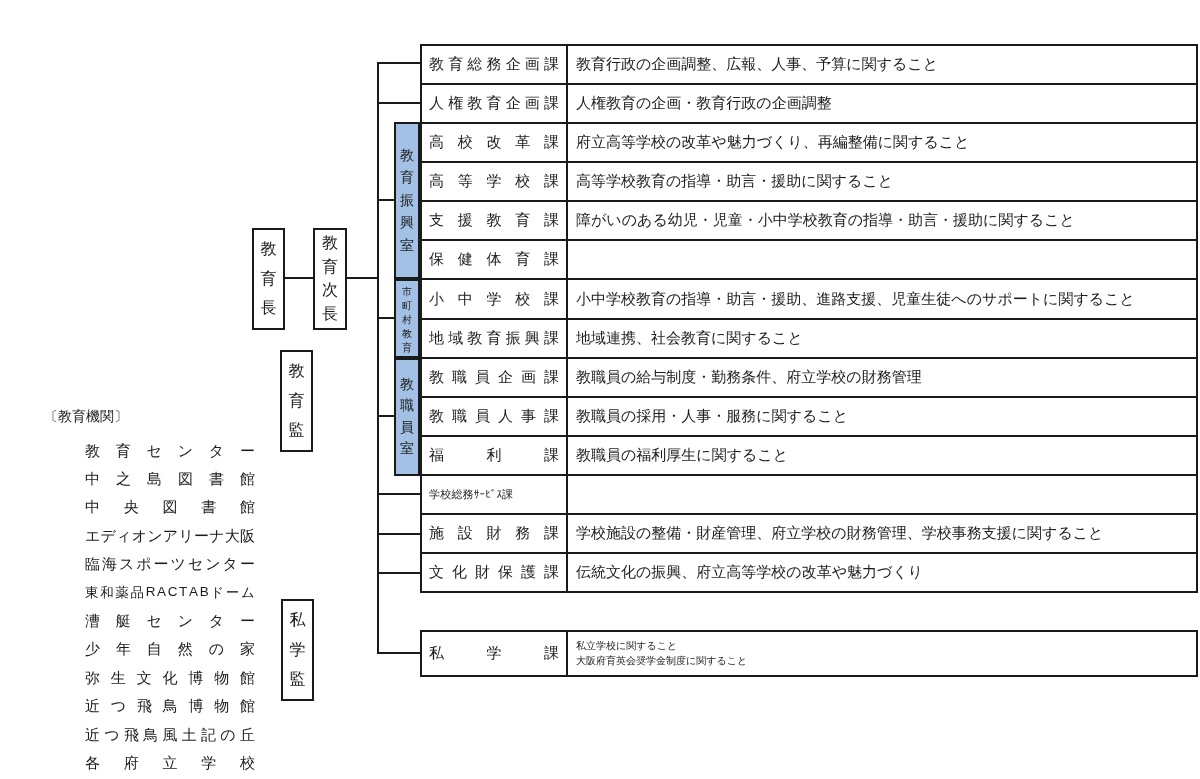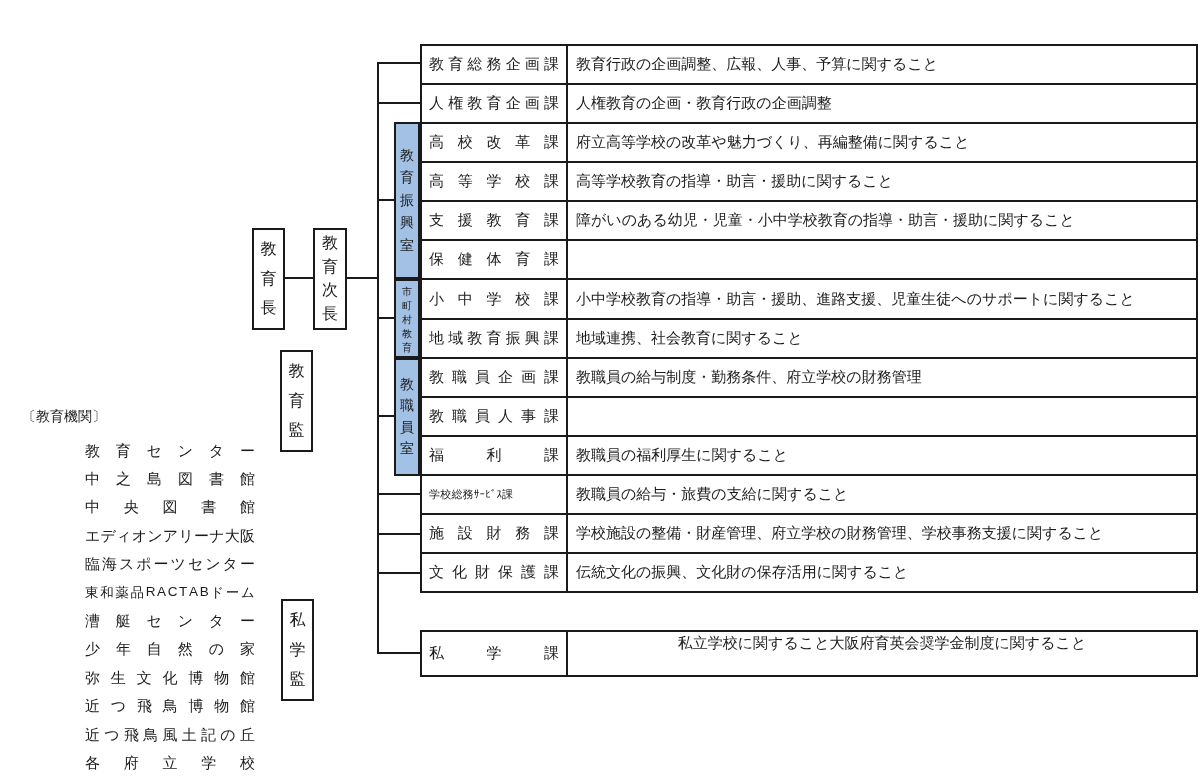--- a/index.html
+++ b/index.html
@@ -32,36 +32,36 @@
     border:2px solid #1a1a1a;box-sizing:border-box;
     display:flex;flex-direction:column;background:#fff;
   }
   .trow{flex:1;display:flex;border-bottom:2px solid #1a1a1a;min-height:0;}
   .trow:last-child{border-bottom:none;}
   .tname{
     width:146px;flex:0 0 146px;border-right:2px solid #1a1a1a;box-sizing:border-box;
     display:flex;align-items:center;padding:0 7px;font-size:15px;
   }
   .tdesc{
-    flex:1;display:flex;align-items:center;padding:0 8px;font-size:15px;
+    flex:1;display:flex;align-items:center;padding:8px 8px;font-size:15px;
     white-space:nowrap;overflow:hidden;
   }
   .jname{width:100%;}
   [data-justify="true"]{display:flex;justify-content:space-between;}
   .vcol[data-justify="true"]{flex-direction:column;justify-content:space-evenly;}
   .nojust{letter-spacing:0.2px;font-size:11px;white-space:nowrap;}
   
   .shigaku-box{
     position:absolute;left:420px;top:630px;width:778px;height:47px;
     border:2px solid #1a1a1a;box-sizing:border-box;display:flex;background:#fff;
   }
-  .shigaku-box .tdesc{flex-direction:row;align-items:flex-start;justify-content:center;
-    font-size:15px;line-height:1.45;white-space:nowrap;}
-  
-  .inst-heading{position:absolute;left:22px;top:408px;font-size:14px;}
+  .shigaku-box .tdesc{flex-direction:column;align-items:flex-start;justify-content:center;
+    font-size:10px;line-height:1.45;white-space:nowrap;}
+  
+  .inst-heading{position:absolute;left:44px;top:408px;font-size:14px;}
   .inst-list{position:absolute;left:85px;top:437px;width:170px;}
   .inst-item{height:28.4px;display:flex;align-items:center;font-size:15px;}
   .inst-item>.jname{width:100%;}
 </style>
 </head>
 <body>
 
 <div class="canvas">
 
   <div class="hline" style="left:284px;top:277px;width:29px;"></div>
@@ -254,36 +254,36 @@
       <div class="tname">
           <span class="jname" data-justify="true">
             <span>教</span>
             <span>職</span>
             <span>員</span>
             <span>人</span>
             <span>事</span>
             <span>課</span>
           </span>
         </div>
+      <div class="tdesc">教職員の採用・人事・服務に関すること</div>
     </div>
     <div class="trow">
       <div class="tname">
           <span class="jname" data-justify="true">
             <span>福</span>
             <span>利</span>
             <span>課</span>
           </span>
         </div>
       <div class="tdesc">教職員の福利厚生に関すること</div>
     </div>
     <div class="trow">
       <div class="tname">
           <span class="nojust">学校総務ｻｰﾋﾞｽ課</span>
         </div>
-      <div class="tdesc">教職員の給与・旅費の支給に関すること</div>
     </div>
     <div class="trow">
       <div class="tname">
           <span class="jname" data-justify="true">
             <span>施</span>
             <span>設</span>
             <span>財</span>
             <span>務</span>
             <span>課</span>
           </span>
@@ -294,21 +294,21 @@
       <div class="tname">
           <span class="jname" data-justify="true">
             <span>文</span>
             <span>化</span>
             <span>財</span>
             <span>保</span>
             <span>護</span>
             <span>課</span>
           </span>
         </div>
-      <div class="tdesc">伝統文化の振興、文化財の保存活用に関すること</div>
+      <div class="tdesc">伝統文化の振興、府立高等学校の改革や魅力づくり</div>
     </div>
   </div>
 
   <div class="shigaku-box">
     <div class="tname">
         <span class="jname" data-justify="true">
           <span>私</span>
           <span>学</span>
           <span>課</span>
         </span>

